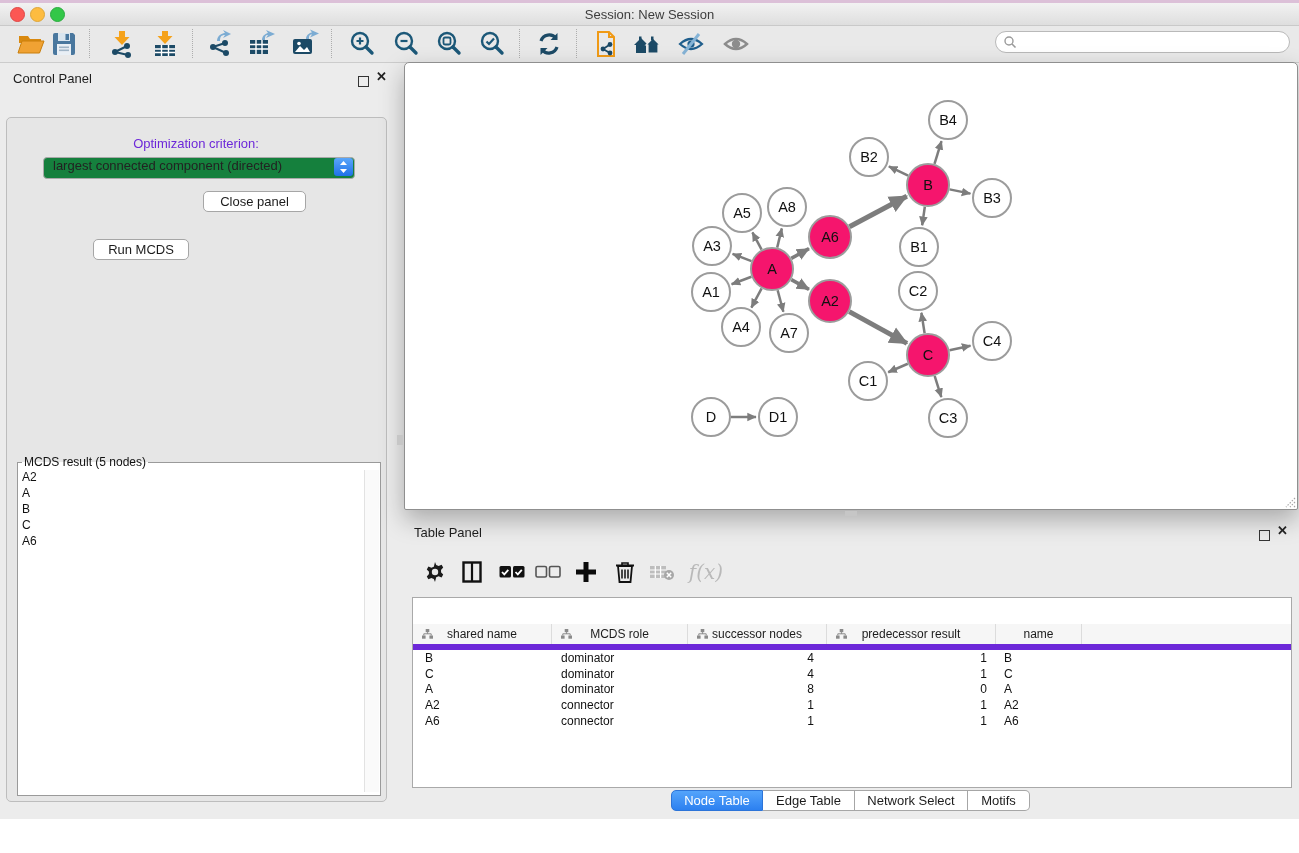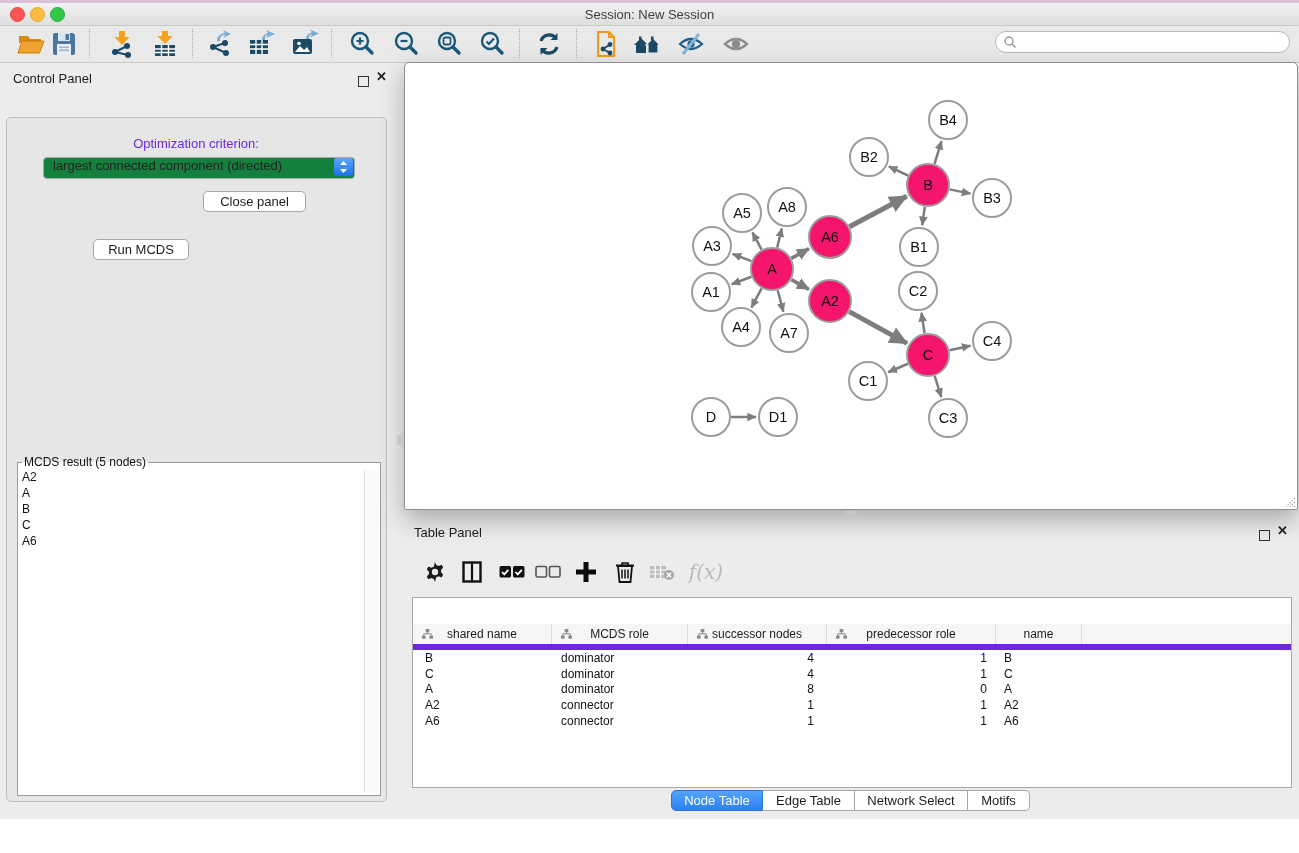--- a/index.html
+++ b/index.html
@@ -441,21 +441,21 @@
           </svg>
           <span class="lbl">successor nodes</span>
         </div>
         <div class="th" style="width: 169px;">
           <svg width="11" height="10" viewBox="0 0 11 10">
             <rect x="3.7" y="0" width="3.6" height="3.2" fill="#8a8a8a"></rect>
             <rect x="0" y="6.5" width="3.6" height="3.2" fill="#8a8a8a"></rect>
             <rect x="7.4" y="6.5" width="3.6" height="3.2" fill="#8a8a8a"></rect>
             <path d="M5.5 3.2 v1.6 M1.8 6.5 v-1.7 h7.4 v1.7" stroke="#8a8a8a" fill="none" stroke-width="1"></path>
           </svg>
-          <span class="lbl">predecessor role</span>
+          <span class="lbl">predecessor result</span>
         </div>
         <div class="th" style="width: 86px;">
           <span class="lbl">name</span>
         </div>
       </div>
     <div id="table-rows">
         <div class="trow">
           <div class="td c0">B</div>
           <div class="td c1">dominator</div>
           <div class="td c2">4</div>

